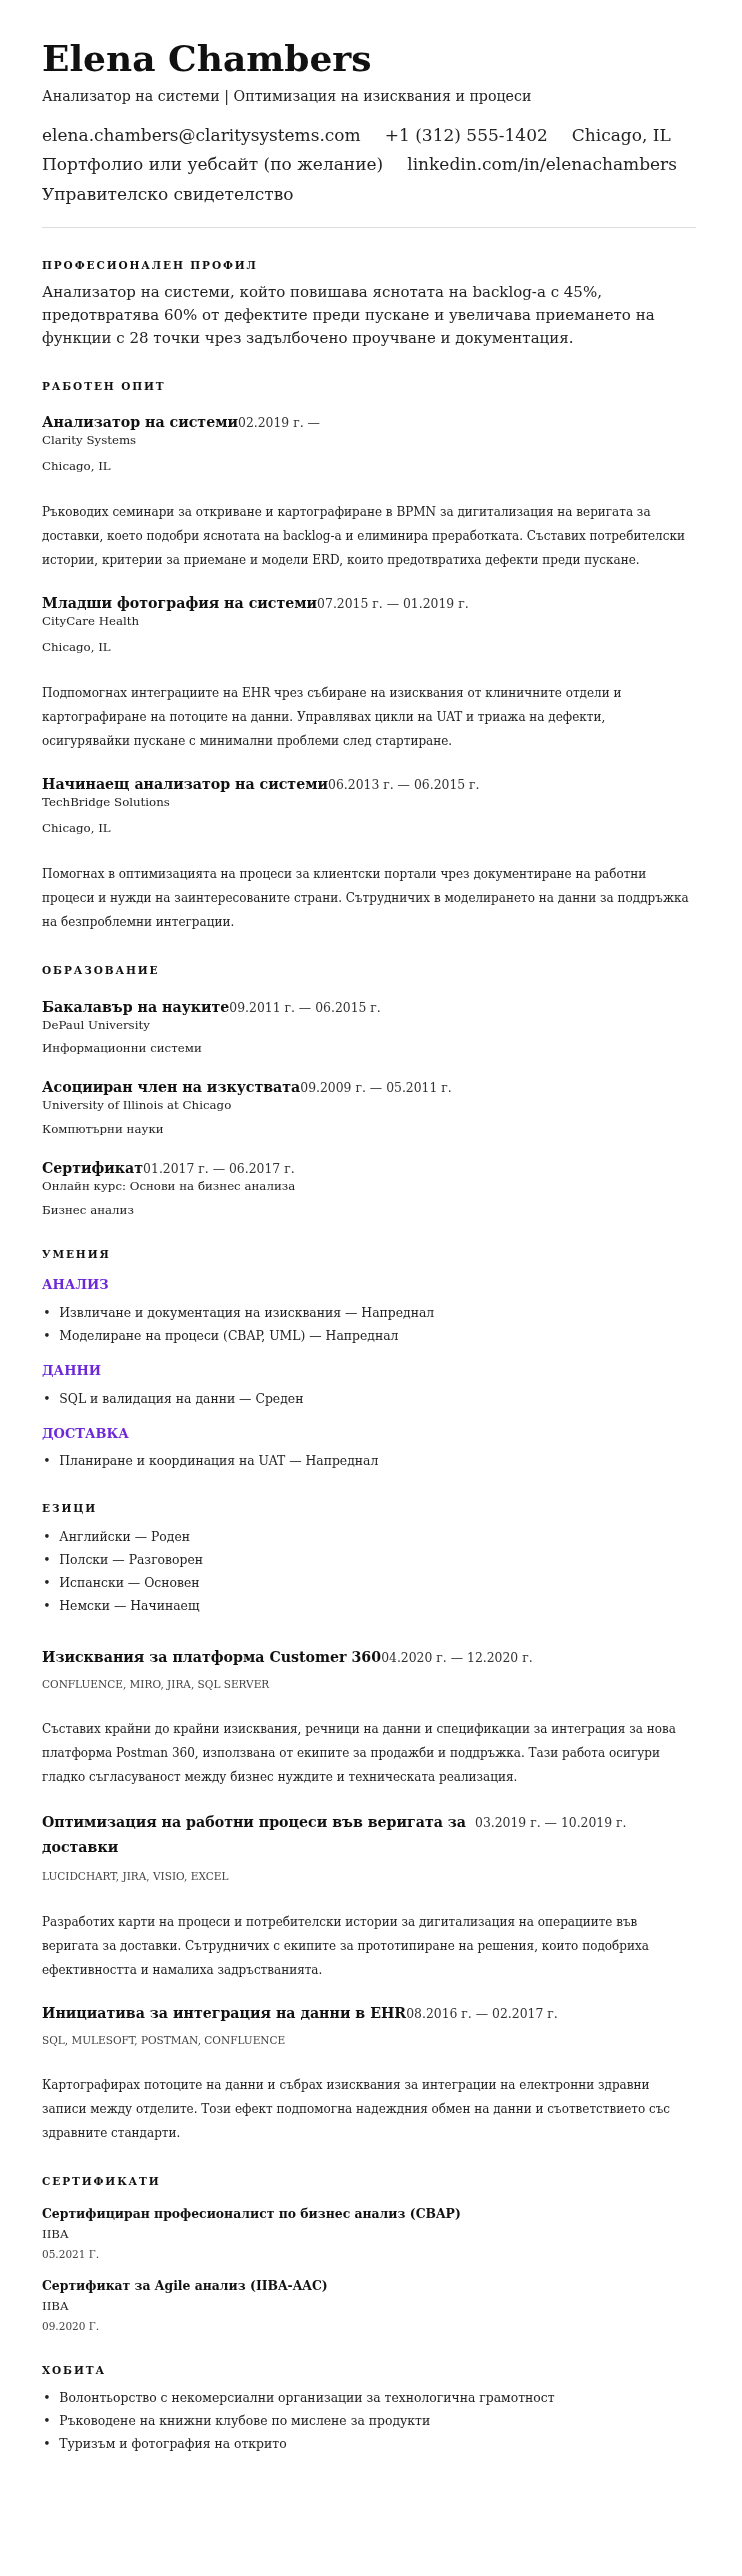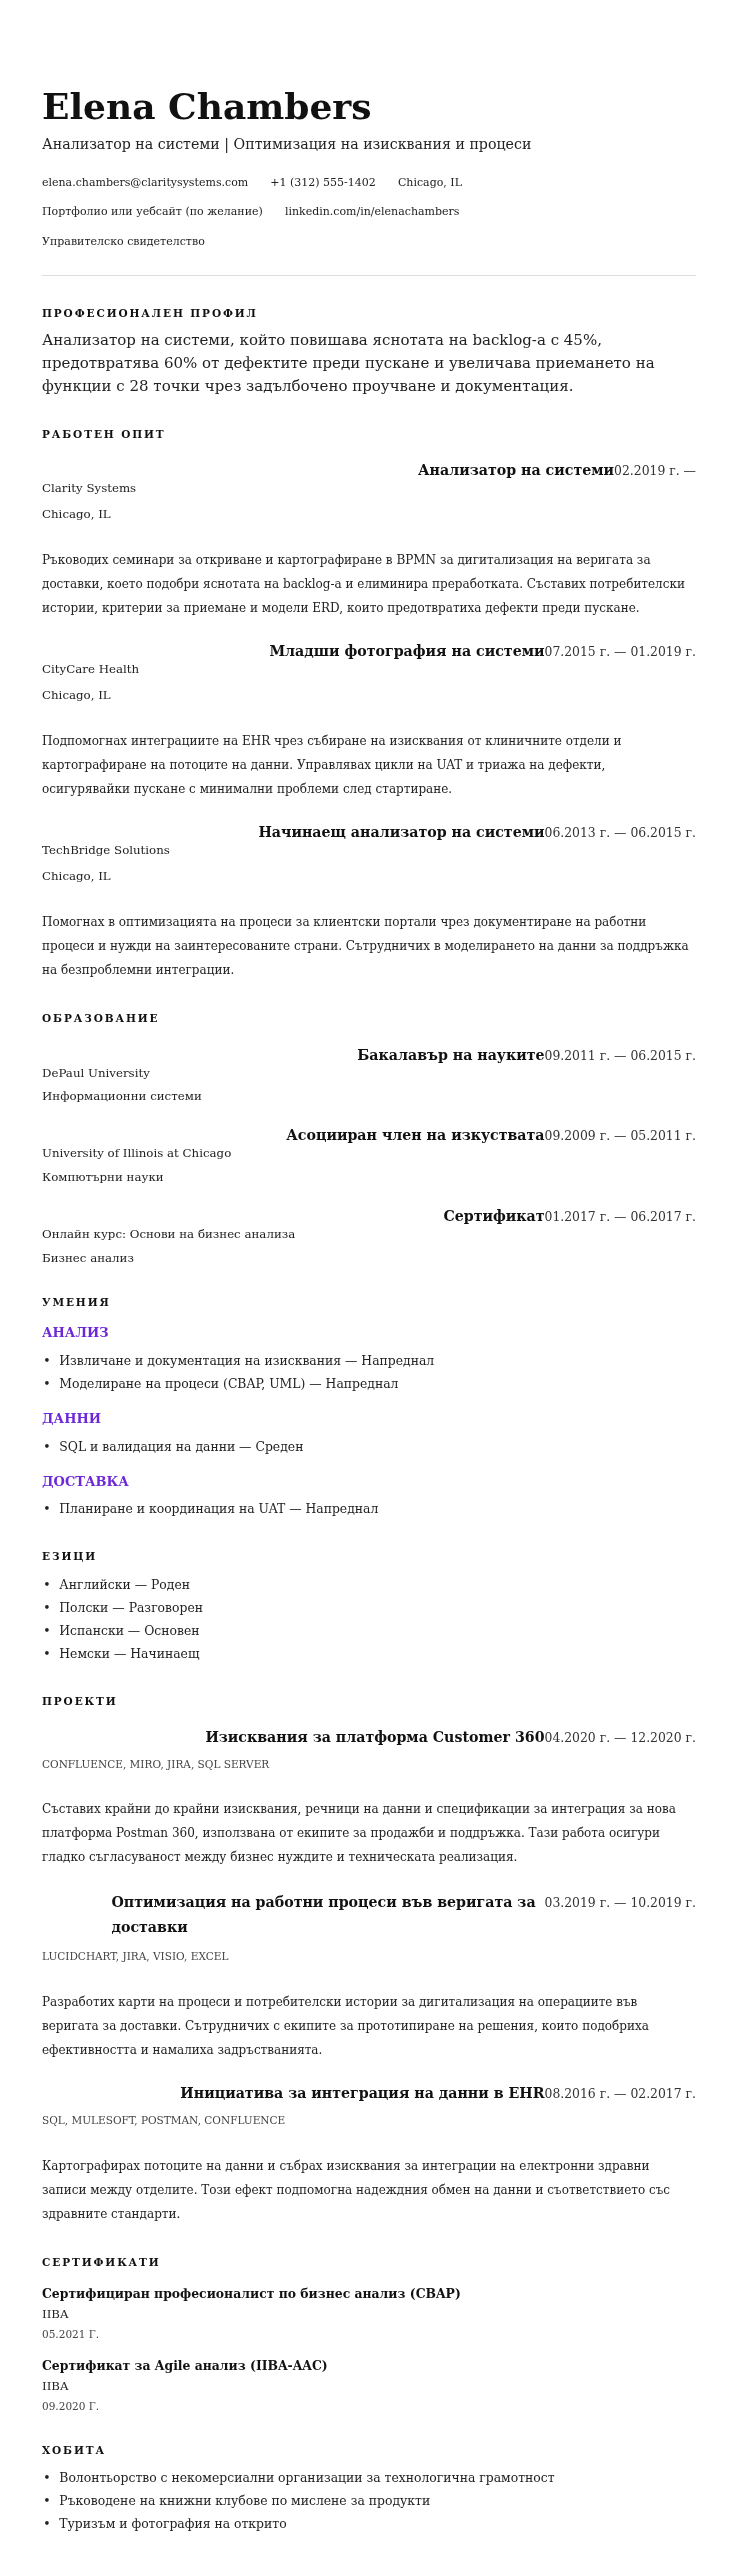--- a/index.html
+++ b/index.html
@@ -5,37 +5,36 @@
     html, body { margin: 0; padding: 0; background: #ffffff; }
     body {
       width: 743px;
       font-family: "DejaVu Serif", serif;
       color: #222222;
     }
     .page {
       padding: 36px 42px 37px 42px;
       box-sizing: border-box;
       width: 738px;
-      margin-top: 48px;
     }
     .name {
       font-size: 36px;
       font-weight: bold;
       color: #111111;
       margin: 0;
       line-height: 45px;
     }
     .headline {
       font-size: 14.2px;
       color: #222;
       margin-top: 6.2px;
       line-height: 18.6px;
     }
     .contact-row {
-      font-size: 11px;
+      font-size: 17px;
       color: #222;
       line-height: 16px;
       margin-top: 13.6px;
     }
     .contact-row span + span { margin-left: 18.6px; }
     .contact-row.first { margin-top: 21px; }
     hr.divider {
       border: none;
       border-top: 1.9px solid #dddddd;
       margin: 25px 0 0 0;
@@ -52,21 +51,21 @@
     .section { margin-top: 30px; }
     .section.first { margin-top: 31px; }
     .summary {
       font-size: 15px;
       line-height: 23px;
       color: #222;
       margin-top: 8.7px;
     }
     .entry-head {
       display: flex;
-      justify-content: flex-end;
+      justify-content: flex-start;
       align-items: baseline;
     }
     .entry-title {
       font-size: 14.2px;
       font-weight: bold;
       color: #111;
       line-height: 20px;
       max-width: 470px;
     }
     .entry-date {
@@ -274,21 +273,20 @@
     <h2 class="section-title">Езици</h2>
     <ul class="bullets" style="margin-top:8.7px;">
       <li>Английски — Роден</li>
       <li>Полски — Разговорен</li>
       <li>Испански — Основен</li>
       <li>Немски — Начинаещ</li>
     </ul>
   </section>
 
   <section class="section">
-    <h2 class="section-title">Проекти</h2>
 
     <div class="project first">
       <div class="entry-head">
         <div class="entry-title">Изисквания за платформа Customer 360</div>
         <div class="entry-date">04.2020 г. — 12.2020 г.</div>
       </div>
       <div class="tech">Confluence, Miro, Jira, SQL Server</div>
       <div class="entry-desc">Съставих крайни до крайни изисквания, речници на данни и спецификации за интеграция за нова платформа Postman 360, използвана от екипите за продажби и поддръжка. Тази работа осигури гладко съгласуваност между бизнес нуждите и техническата реализация.</div>
     </div>
 

